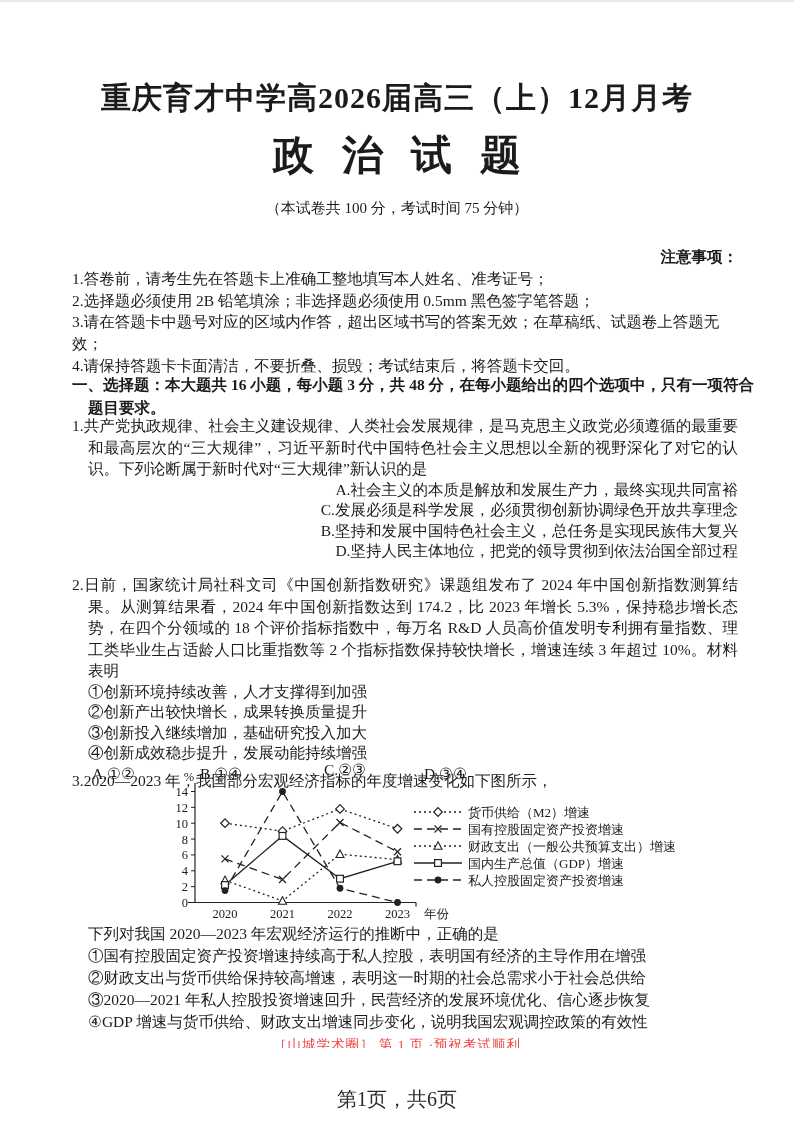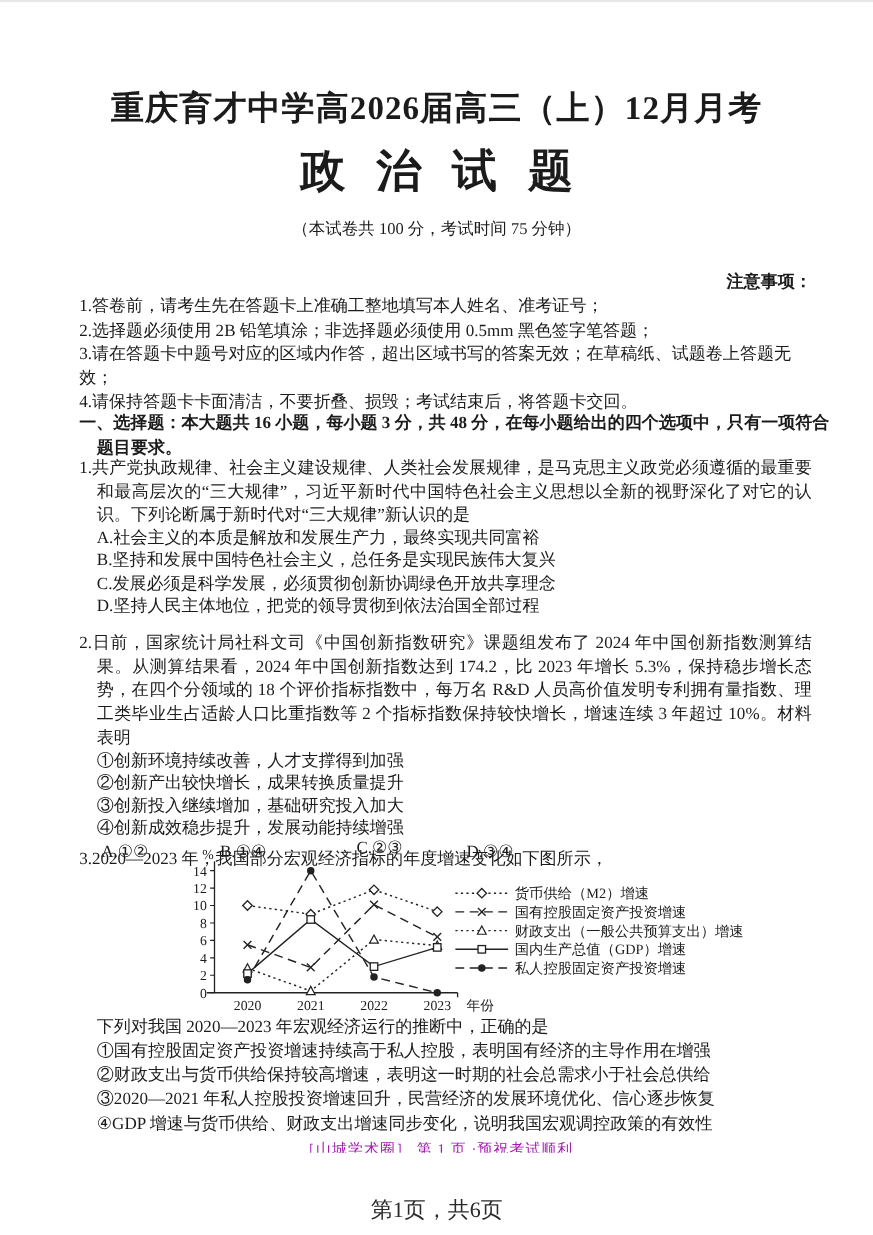--- a/index.html
+++ b/index.html
@@ -16,35 +16,35 @@
   .center{left:0;width:794px;text-align:center;}
   .page-title{top:76px;font-size:30px;font-weight:bold;letter-spacing:1px;}
   .subject-title{top:126px;font-size:41px;font-weight:bold;letter-spacing:28px;text-indent:28px;}
   .exam-info{top:197px;font-size:15px;}
   .content{left:72px;width:666px;font-size:15.5px;}
   .notice{top:244px;line-height:21.8px;}
   .notice-heading{font-weight:bold;text-align:right;}
   .section-heading{top:371px;font-weight:bold;line-height:23px;text-align:justify;padding-left:16px;text-indent:-16px;}
   .stem{text-align:justify;line-height:21.6px;padding-left:16px;text-indent:-16px;}
   .q1{top:413px;}
-  .q1 .opt{line-height:20.5px;padding-left:16px;}
+  .q1 .opt{line-height:20.5px;padding-left:16px;text-align:right;}
   .q2{top:572px;}
   .q2 .stmt{line-height:20.4px;padding-left:16px;}
   .abcd-row{position:relative;height:22px;margin-top:1px;}
   .abcd-row span{position:absolute;top:0;}
   .abcd-a{left:20px;}
   .abcd-b{left:128px;}
   .abcd-c{left:252px;top:-4px !important;}
   .abcd-d{left:352px;}
   .q3stem{top:768px;}
   .chart-wrap{top:770px;left:148px;width:600px;height:154px;}
   .q3body{top:921px;line-height:21.9px;}
   .q3body .stmt{padding-left:16px;}
   .q3body .qline{padding-left:16px;}
-  .cut-note{top:1034px;height:12px;overflow:hidden;color:#a21caf;font-size:13.5px;letter-spacing:1px;}
+  .cut-note{top:1034px;height:12px;overflow:hidden;color:#ef4444;font-size:13.5px;letter-spacing:1px;}
   .page-footer{top:1084px;font-size:20px;color:#2a2a2a;}
   svg text{font-family:"Liberation Serif","DejaVu Serif",serif;fill:#1b1b1b;}
 </style>
 </head>
 <body>
 
 <div class="page">
 
   <div class="abs center page-title">重庆育才中学高2026届高三（上）12月月考</div>
   <div class="abs center subject-title">政治试题</div>
@@ -56,22 +56,22 @@
     <div class="notice-item">2.选择题必须使用 2B 铅笔填涂；非选择题必须使用 0.5mm 黑色签字笔答题；</div>
     <div class="notice-item">3.请在答题卡中题号对应的区域内作答，超出区域书写的答案无效；在草稿纸、试题卷上答题无效；</div>
     <div class="notice-item">4.请保持答题卡卡面清洁，不要折叠、损毁；考试结束后，将答题卡交回。</div>
   </div>
 
   <div class="abs content section-heading">一、选择题：本大题共 16 小题，每小题 3 分，共 48 分，在每小题给出的四个选项中，只有一项符合题目要求。</div>
 
   <div class="abs content q1">
     <div class="stem">1.共产党执政规律、社会主义建设规律、人类社会发展规律，是马克思主义政党必须遵循的最重要和最高层次的“三大规律”，习近平新时代中国特色社会主义思想以全新的视野深化了对它的认识。下列论断属于新时代对“三大规律”新认识的是</div>
     <div class="opt">A.社会主义的本质是解放和发展生产力，最终实现共同富裕</div>
+    <div class="opt">C.发展必须是科学发展，必须贯彻创新协调绿色开放共享理念</div>
     <div class="opt">B.坚持和发展中国特色社会主义，总任务是实现民族伟大复兴</div>
-    <div class="opt">C.发展必须是科学发展，必须贯彻创新协调绿色开放共享理念</div>
     <div class="opt">D.坚持人民主体地位，把党的领导贯彻到依法治国全部过程</div>
   </div>
 
   <div class="abs content q2">
     <div class="stem">2.日前，国家统计局社科文司《中国创新指数研究》课题组发布了 2024 年中国创新指数测算结果。从测算结果看，2024 年中国创新指数达到 174.2，比 2023 年增长 5.3%，保持稳步增长态势，在四个分领域的 18 个评价指标指数中，每万名 R&amp;D 人员高价值发明专利拥有量指数、理工类毕业生占适龄人口比重指数等 2 个指标指数保持较快增长，增速连续 3 年超过 10%。材料表明</div>
     <div class="stmt">①创新环境持续改善，人才支撑得到加强</div>
     <div class="stmt">②创新产出较快增长，成果转换质量提升</div>
     <div class="stmt">③创新投入继续增加，基础研究投入加大</div>
     <div class="stmt">④创新成效稳步提升，发展动能持续增强</div>
     <div class="abcd-row">

